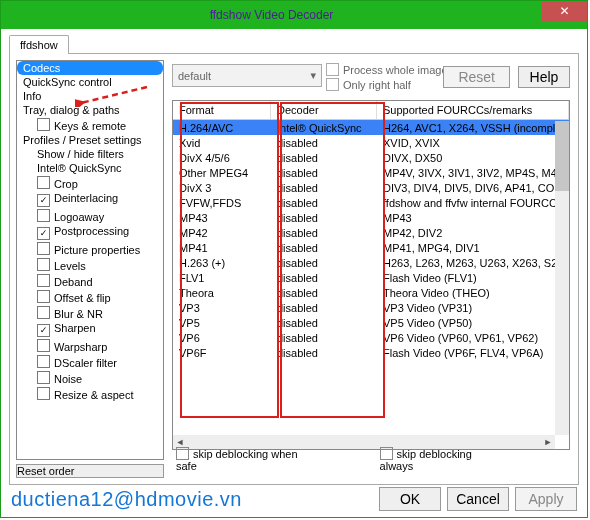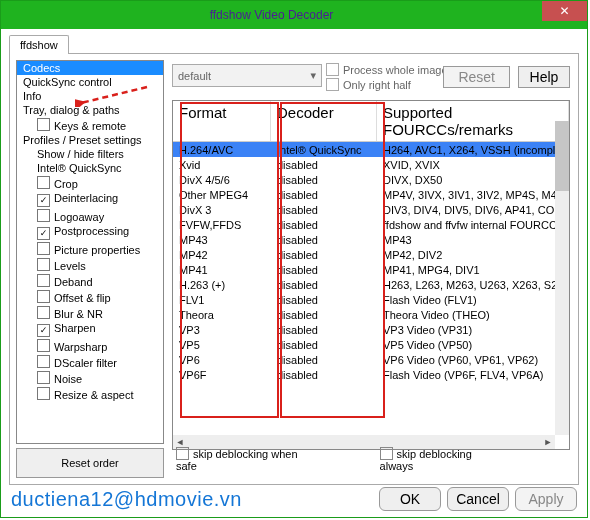--- a/index.html
+++ b/index.html
@@ -9,40 +9,40 @@
 .close-btn { width:45px; height:20px; background:#c75050; display:flex; align-items:center; justify-content:center; color:#fff; margin-right:0; margin-top:-8px; }
 .close-btn span { font-size:12px; }
 .body { padding:6px 8px 0 8px; position:relative; }
 .tab-strip { display:flex; }
 .tab { border:1px solid #aaa; border-bottom:none; padding:3px 10px; background:#fff; font-size:11px; border-radius:2px 2px 0 0; margin-bottom:-1px; z-index:2; position:relative; }
 .main-border { border:1px solid #aaa; height:432px; position:relative; display:flex; padding:6px; box-sizing:border-box; }
 
 .tree-wrap { width:148px; display:flex; flex-direction:column; }
 .tree { flex:1; border:1px solid #888; background:#fff; overflow:hidden; }
 .tree-item { padding:1px 4px 1px 6px; white-space:nowrap; overflow:hidden; }
-.tree-item.sel { background:#1a8cff; color:#fff; }
+.tree-item.sel { background:#1a8cff; color:#fff;border-radius:6px; }
 .tree-item.lvl1 { padding-left:20px; }
 .tree-item .chk { display:inline-block; width:11px; height:11px; border:1px solid #777; margin-right:4px; vertical-align:-1px; background:#fff; text-align:center; line-height:10px; font-size:9px; color:#000; }
-.reset-order { margin-top:4px; border:1px solid #999; background:#efefef; text-align:center; padding:8px 0; }
+.reset-order { margin-top:4px; border:1px solid #999; background:#efefef; padding:0 0; }
 
 .right { flex:1; margin-left:8px; position:relative; }
 .top-row { height:36px; position:relative; }
 .preset { position:absolute; left:0; top:4px; width:138px; height:21px; border:1px solid #aaa; background:#f2f2f2; display:flex; align-items:center; padding:0 5px; color:#666; }
 .preset-arrow { position:absolute; right:5px; color:#666; }
 .proc-opts { position:absolute; left:154px; top:3px; font-size:11px; color:#666; }
 .proc-opts label { display:block; line-height:15px; }
 .proc-opts .chk2 { display:inline-block; width:11px; height:11px; border:1px solid #aaa; margin-right:4px; vertical-align:-2px; }
 .btn { display:inline-block; border:1px solid #999; background:#efefef; padding:2px 14px; text-align:center; font-size:14px; }
 .btn.disabled { color:#888; background:#f3f3f3; }
 .reset-btn { position:absolute; right:62px; top:6px; }
 .help-btn { position:absolute; right:2px; top:6px; width:50px; padding:2px 0; }
 
 .table-wrap { position:absolute; left:0; top:40px; right:2px; bottom:28px; border:1px solid #888; background:#fff; overflow:hidden; }
 .thead { display:flex; background:#fff; border-bottom:1px solid #ccc; }
-.thead div { padding:3px 6px; border-right:1px solid #ddd; box-sizing:border-box; font-size:15px; }
+.thead div { padding:3px 6px; border-right:1px solid #ddd; box-sizing:border-box; font-size:11px; }
 .tbody { position:relative; }
 .trow { display:flex; }
 .trow div { padding:1.5px 6px; box-sizing:border-box; white-space:nowrap; overflow:hidden; font-size:11px; }
 .col-fmt { width:98px; }
 .col-dec { width:106px; }
 .col-rem { flex:1; }
 .trow.hl div { background:#3b82f6; }
 .scrollbar-track-v { position:absolute; right:0; top:20px; bottom:14px; width:14px; background:#eee; }
 .scrollbar-thumb-v { width:100%; height:70px; background:#c6c6c6; margin-top:0; }
 .scrollbar-track-h { position:absolute; left:0; right:14px; bottom:0; height:14px; background:#eee; display:flex; align-items:center; }
@@ -52,21 +52,21 @@
 .redbox.fmt { left:8px; top:42px; width:99px; height:316px; }
 .redbox.dec { left:108px; top:42px; width:105px; height:316px; }
 
 .bottom-opts { position:absolute; left:4px; bottom:6px; right:4px; display:flex; }
 .bottom-opts label { margin-right:70px; }
 .bottom-opts .chk2 { display:inline-block; width:11px; height:11px; border:1px solid #888; margin-right:4px; vertical-align:-2px; }
 
 .footer { position:absolute; bottom:6px; left:10px; right:10px; display:flex; align-items:center; }
 .watermark { font-family:sans-serif; font-size:20px; color:#1476d6; letter-spacing:0.5px; }
 .footer-btns { margin-left:auto; display:flex; gap:6px; }
-.footer-btns .btn { width:60px; padding:3px 0;border-radius:6px; }
+.footer-btns .btn { width:60px; padding:3px 0; }
 
 .arrow-wrap { position:absolute; left:74px; top:56px; pointer-events:none; }
 </style>
 </head>
 <body>
 
 <div class="window">
   <div class="titlebar">
     <div class="title">ffdshow Video Decoder</div>
     <div class="close-btn">

